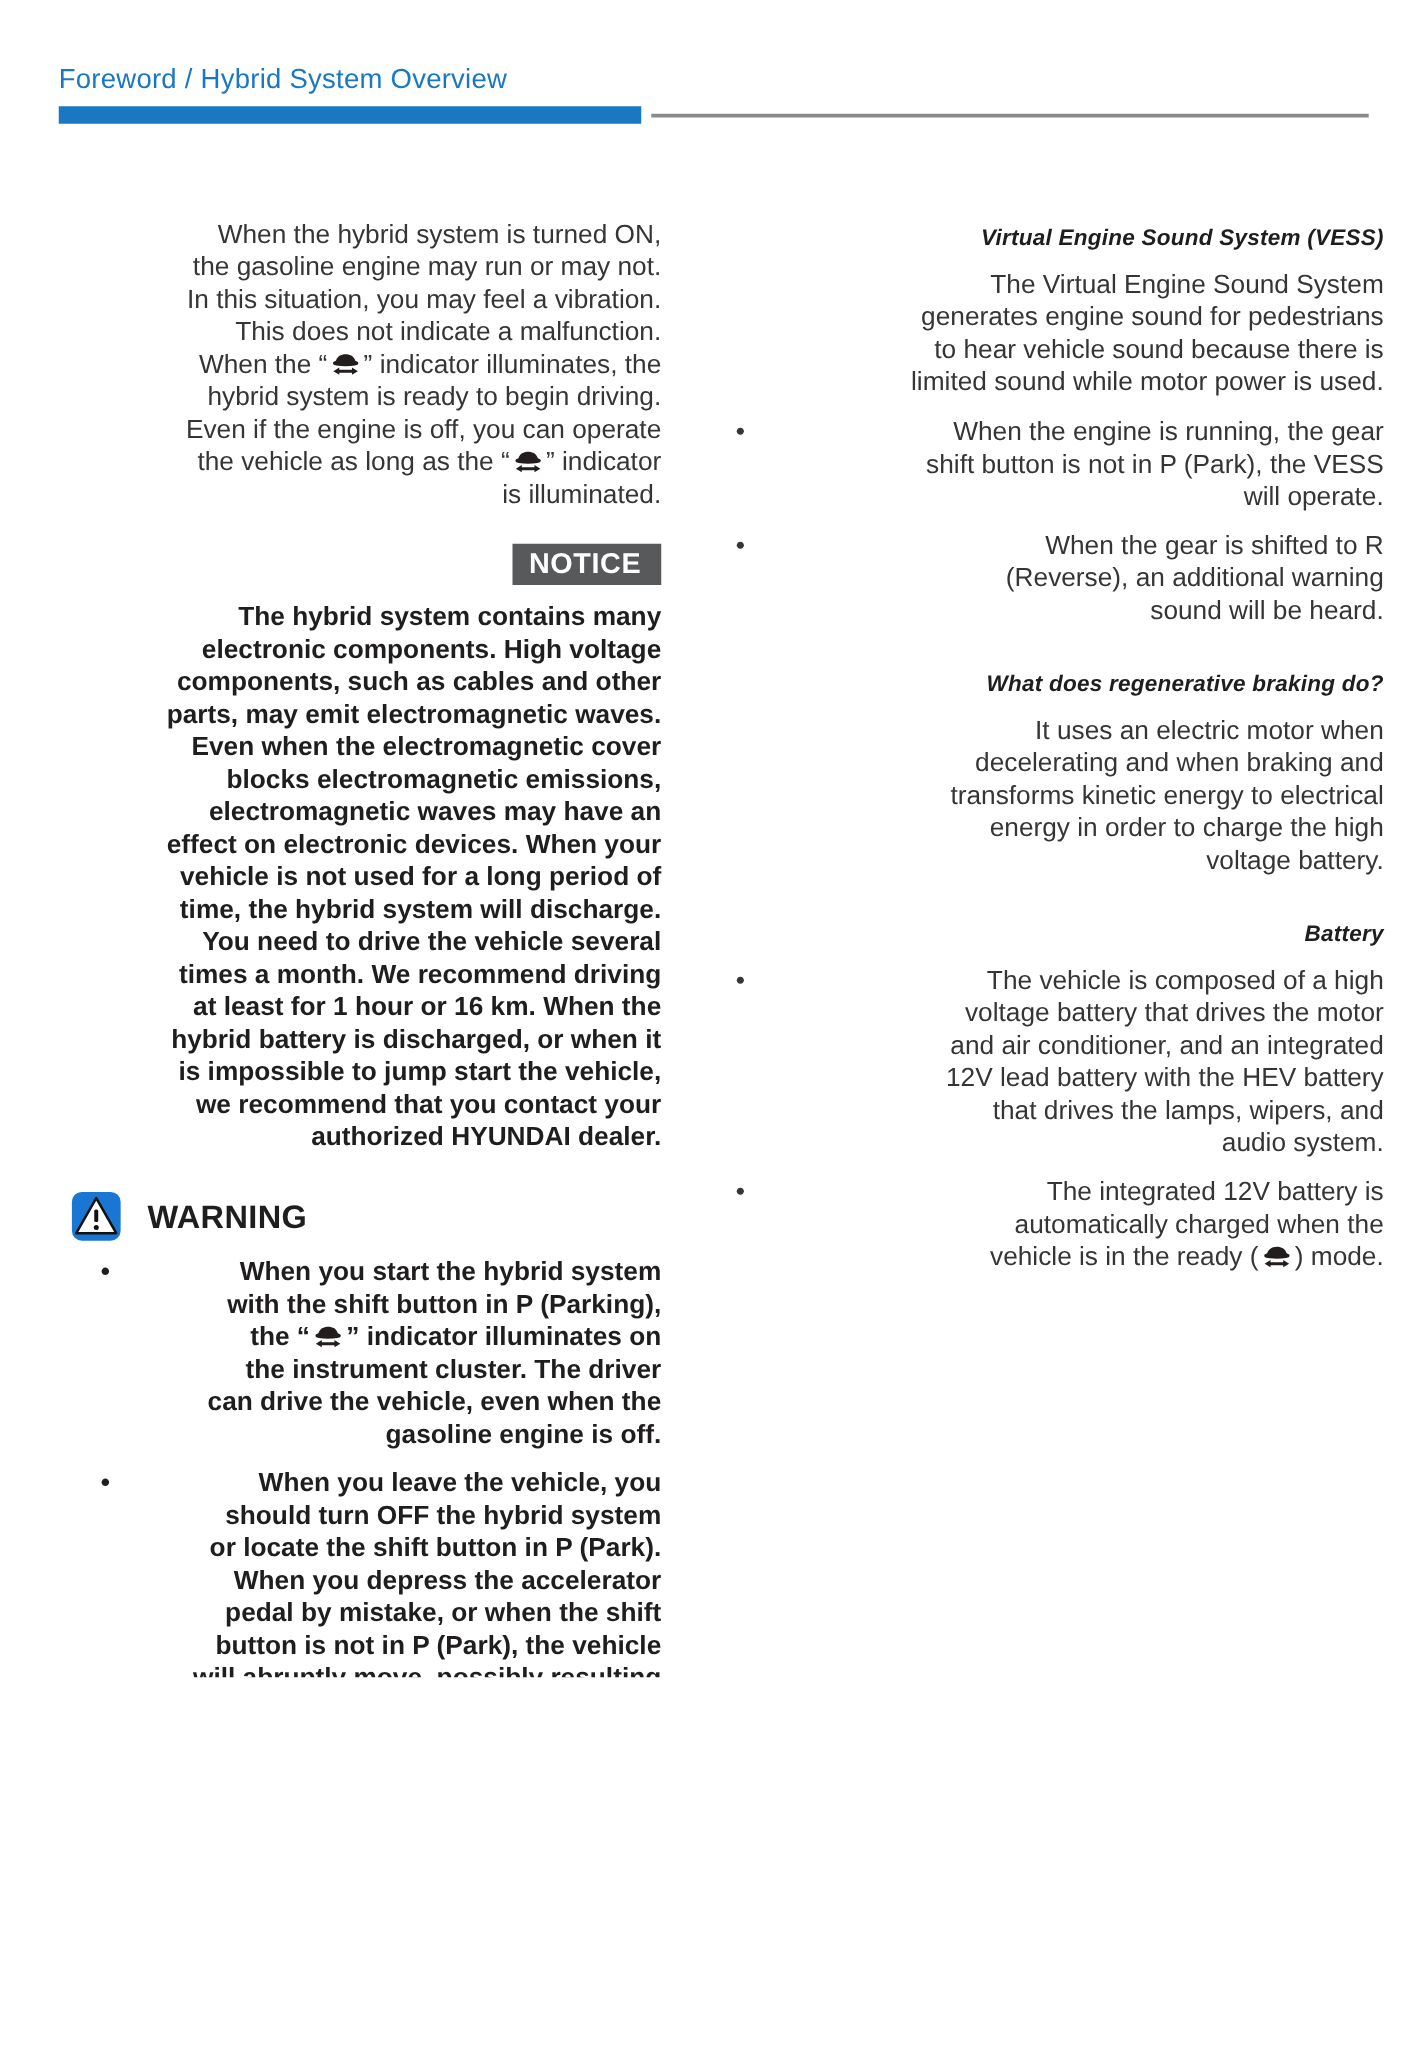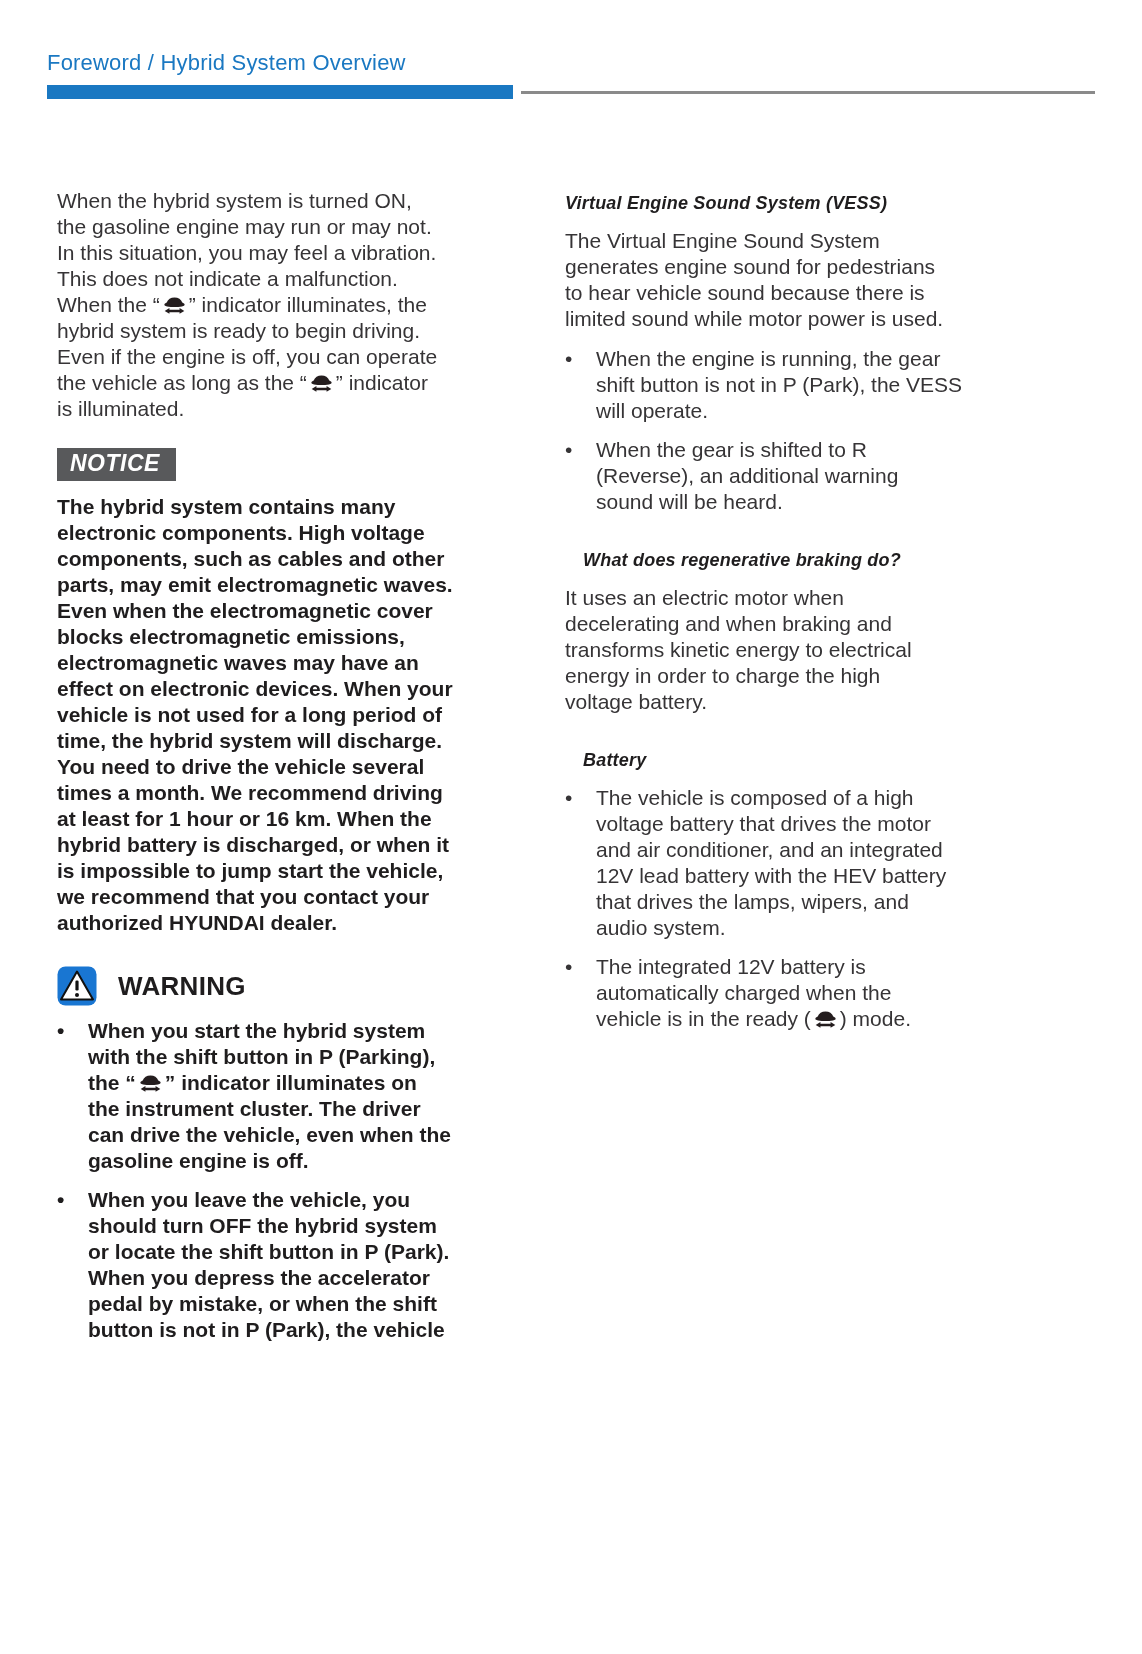--- a/index.html
+++ b/index.html
@@ -16,37 +16,37 @@
   .header { position:absolute; left:47px; top:50px; right:45px; }
   .breadcrumb {
     font-size:22px; font-weight:400; letter-spacing:0.2px;
     color:#1a78c2;
   }
   .rule { position:relative; margin-top:9px; height:14px; }
   .rule-blue { position:absolute; left:0; top:0; width:466px; height:14px; background:#1a78c2; }
   .rule-gray { position:absolute; left:474px; right:2px; top:6px; height:3px; background:#8a8a8a; }
 
   
-  .col { position:absolute; top:188px; font-size:21px; line-height:26px; }
+  .col { position:absolute; top:175px; font-size:21px; line-height:26px;text-align:right; }
   .col-left  { left:57px;  width:472px; }
   .col-right { left:565px; width:542px; }
   .flow { white-space:pre-line; }
   .bold { font-weight:700; color:#1f1d1e; }
 
   
   .car-icon { display:inline-block; width:27px; height:23px; vertical-align:-4px; margin:0 1px; }
   .car-icon svg { display:block; width:100%; height:100%; }
 
   
   .notice-label {
     display:inline-block;
     margin-top:26px;
     background:#58595b;
     color:#ffffff;
-    font-size:23px; font-weight:700; font-style:italic;
+    font-size:23px; font-weight:700; 
     letter-spacing:0.5px;
     padding:2px 16px 5px 13px;
   }
   .notice-body { margin-top:13px; }
 
   
   .warning-header { margin-top:30px; display:flex; align-items:center; gap:21px; }
   .warning-badge { width:40px; height:40px; flex:0 0 auto; }
   .warning-badge svg { display:block; width:100%; height:100%; }
   .warning-title { font-size:26px; font-weight:700; color:#1f1d1e; letter-spacing:0.3px; }

